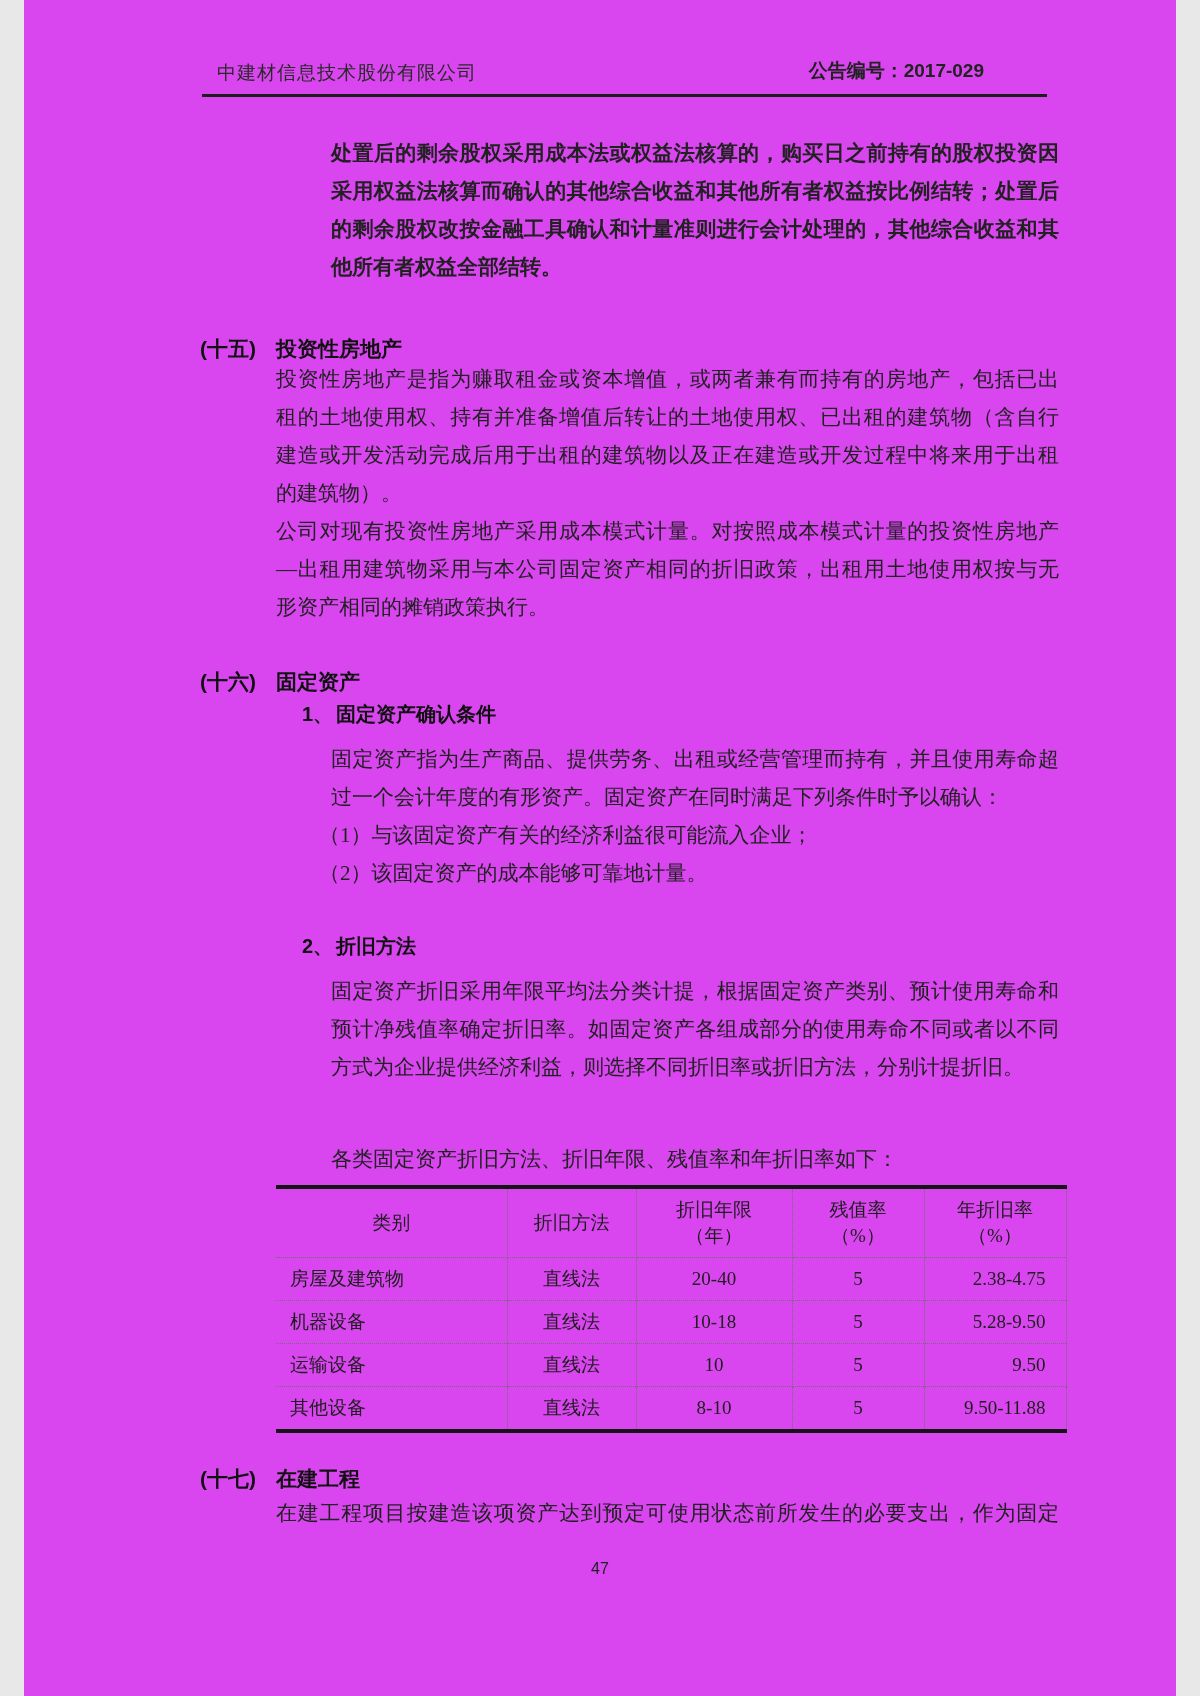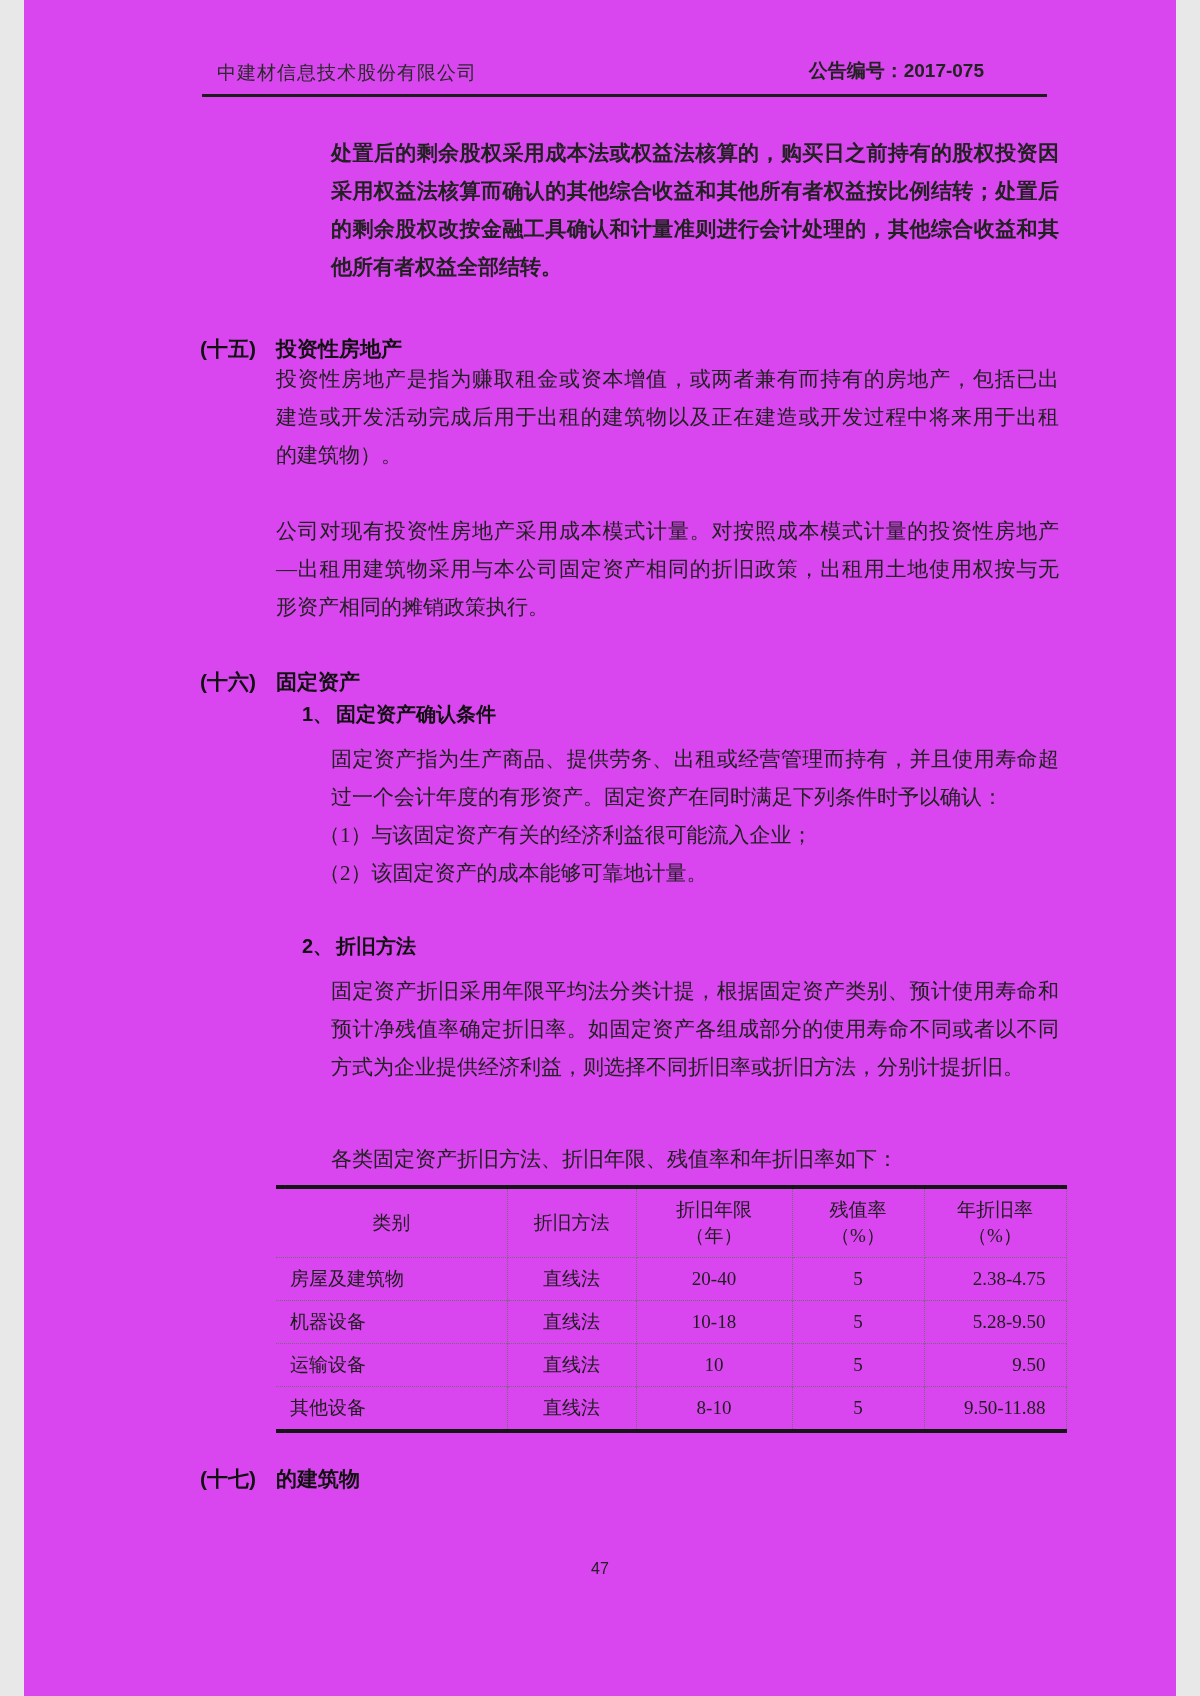--- a/index.html
+++ b/index.html
@@ -79,36 +79,37 @@
     font-family:"Liberation Sans","DejaVu Sans",sans-serif;
     font-size:16px; color:#222;
   }
 </style>
 </head>
 <body>
 
 <div class="page">
 
   <div class="hdr-company">中建材信息技术股份有限公司</div>
-  <div class="hdr-notice">公告编号：2017-075</div>
+  <div class="hdr-notice">公告编号：2017-029</div>
   <div class="hdr-rule"></div>
 
   <div class="tblock" style="left:307px; top:134px; width:728px;font-weight:bold;">
       <div class="line">处置后的剩余股权采用成本法或权益法核算的，购买日之前持有的股权投资因</div>
       <div class="line">采用权益法核算而确认的其他综合收益和其他所有者权益按比例结转；处置后</div>
       <div class="line">的剩余股权改按金融工具确认和计量准则进行会计处理的，其他综合收益和其</div>
       <div class="line noju">他所有者权益全部结转。</div>
     </div>
 
   <div class="sec-head" style="left:176px; top:322px;">
     <span class="sec-num">(十五)</span>
     <span class="sec-title">投资性房地产</span>
   </div>
   <div class="tblock" style="left:252px; top:360px; width:783px;">
       <div class="line">投资性房地产是指为赚取租金或资本增值，或两者兼有而持有的房地产，包括已出</div>
+      <div class="line">租的土地使用权、持有并准备增值后转让的土地使用权、已出租的建筑物（含自行</div>
       <div class="line">建造或开发活动完成后用于出租的建筑物以及正在建造或开发过程中将来用于出租</div>
       <div class="line noju">的建筑物）。</div>
     </div>
   <div class="tblock" style="left:252px; top:512px; width:783px;">
       <div class="line">公司对现有投资性房地产采用成本模式计量。对按照成本模式计量的投资性房地产</div>
       <div class="line">—出租用建筑物采用与本公司固定资产相同的折旧政策，出租用土地使用权按与无</div>
       <div class="line noju">形资产相同的摊销政策执行。</div>
     </div>
 
   <div class="sec-head" style="left:176px; top:655px;">
@@ -197,18 +198,21 @@
         <td>直线法</td>
         <td>8-10</td>
         <td>5</td>
         <td class="rate">9.50-11.88</td>
       </tr>
     </tbody>
   </table>
 
   <div class="sec-head" style="left:176px; top:1452px;">
     <span class="sec-num">(十七)</span>
-    <span class="sec-title">的建筑物</span>
-  </div>
+    <span class="sec-title">在建工程</span>
+  </div>
+  <div class="tblock" style="left:252px; top:1494px; width:783px;">
+      <div class="line">在建工程项目按建造该项资产达到预定可使用状态前所发生的必要支出，作为固定</div>
+    </div>
 
   <div class="footer-page">47</div>
 
 </div>
 
 </body></html>

